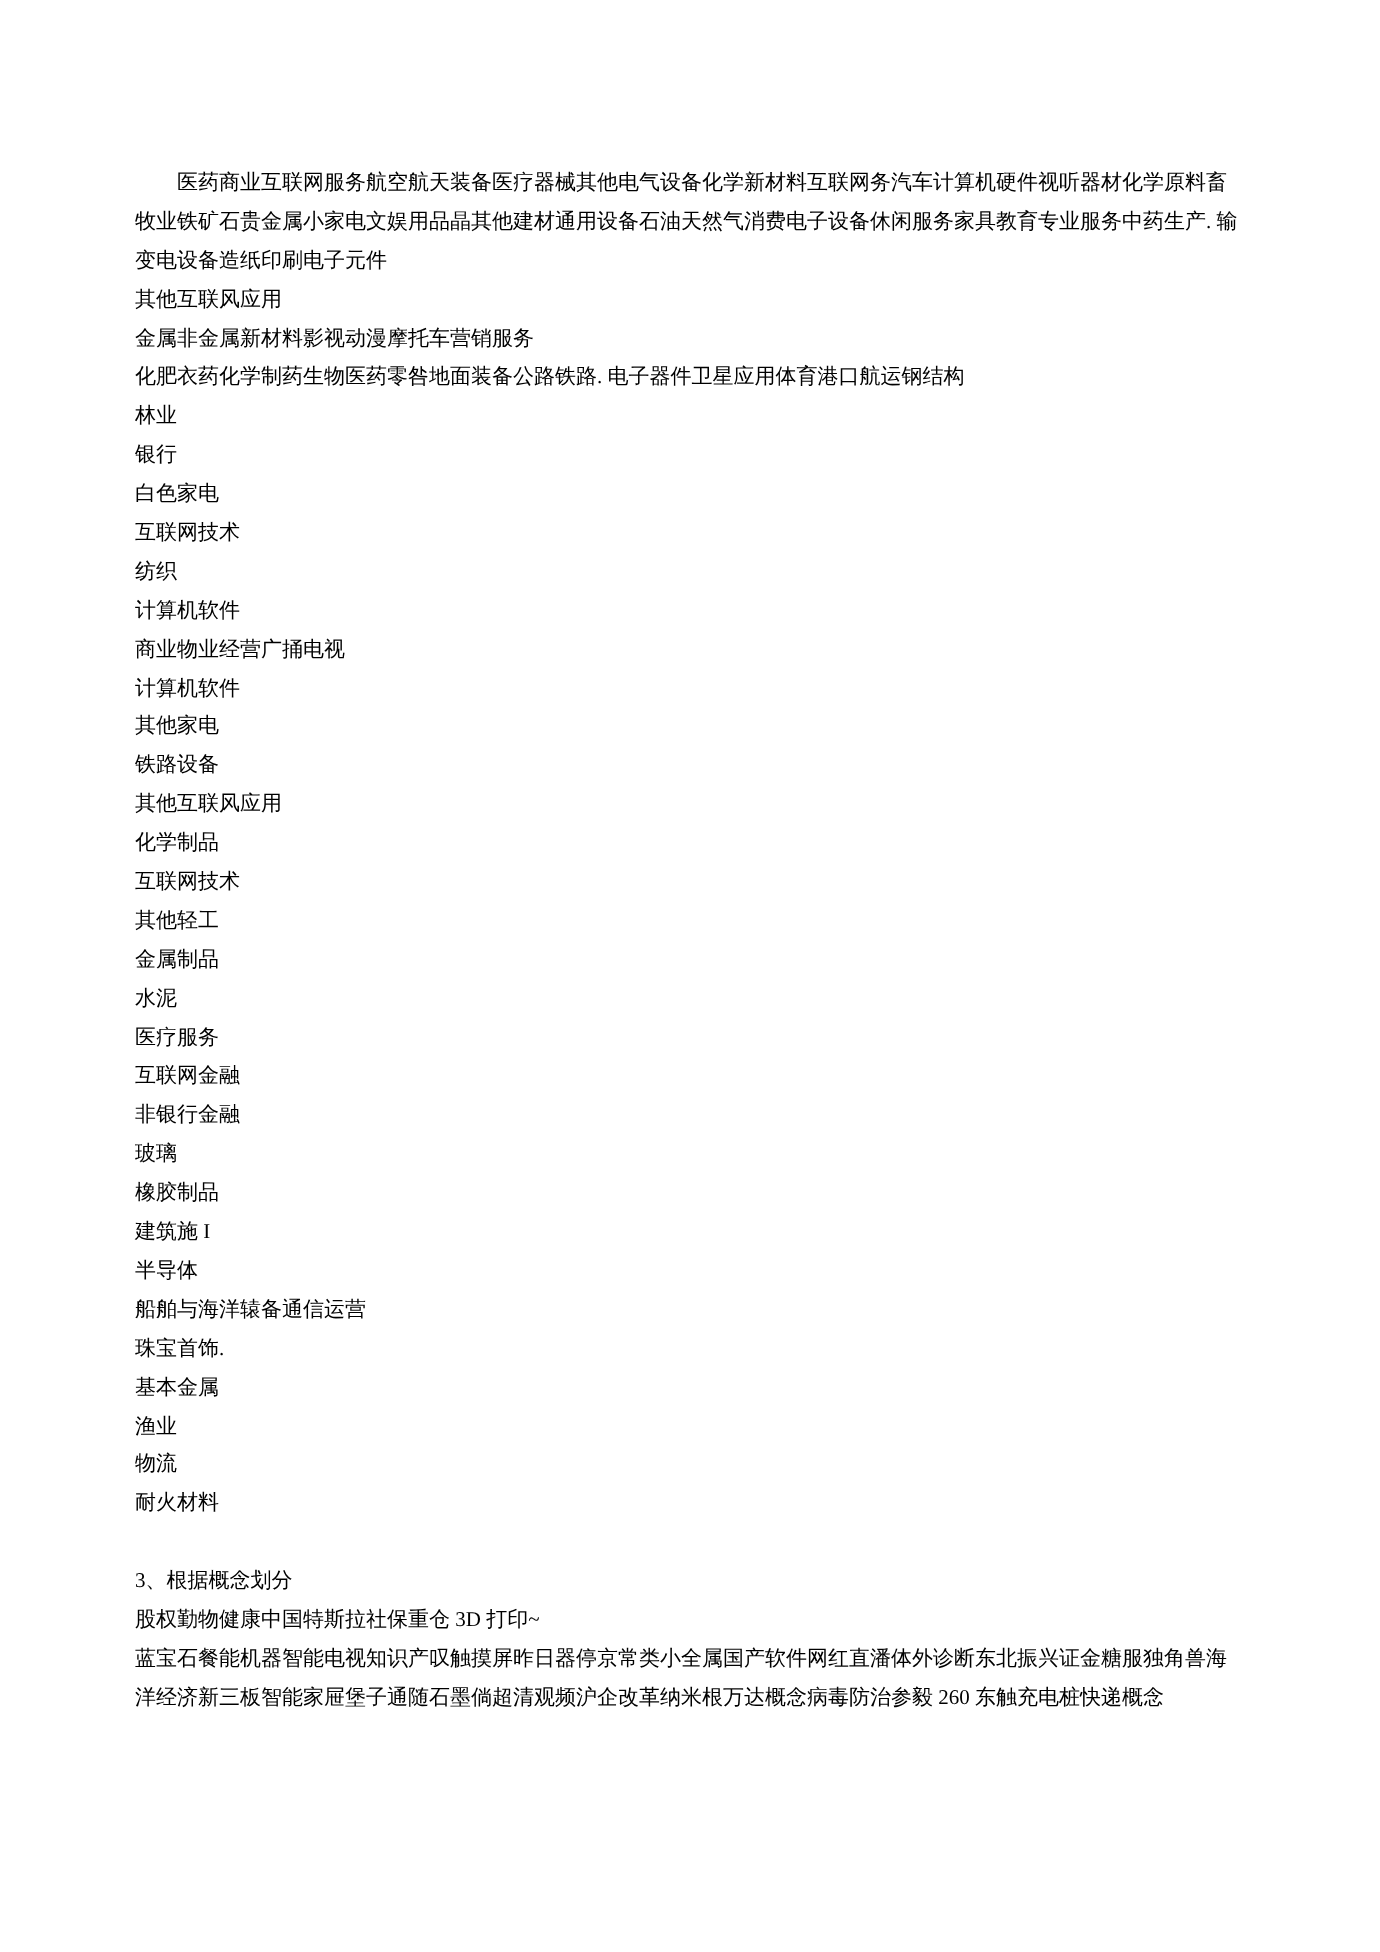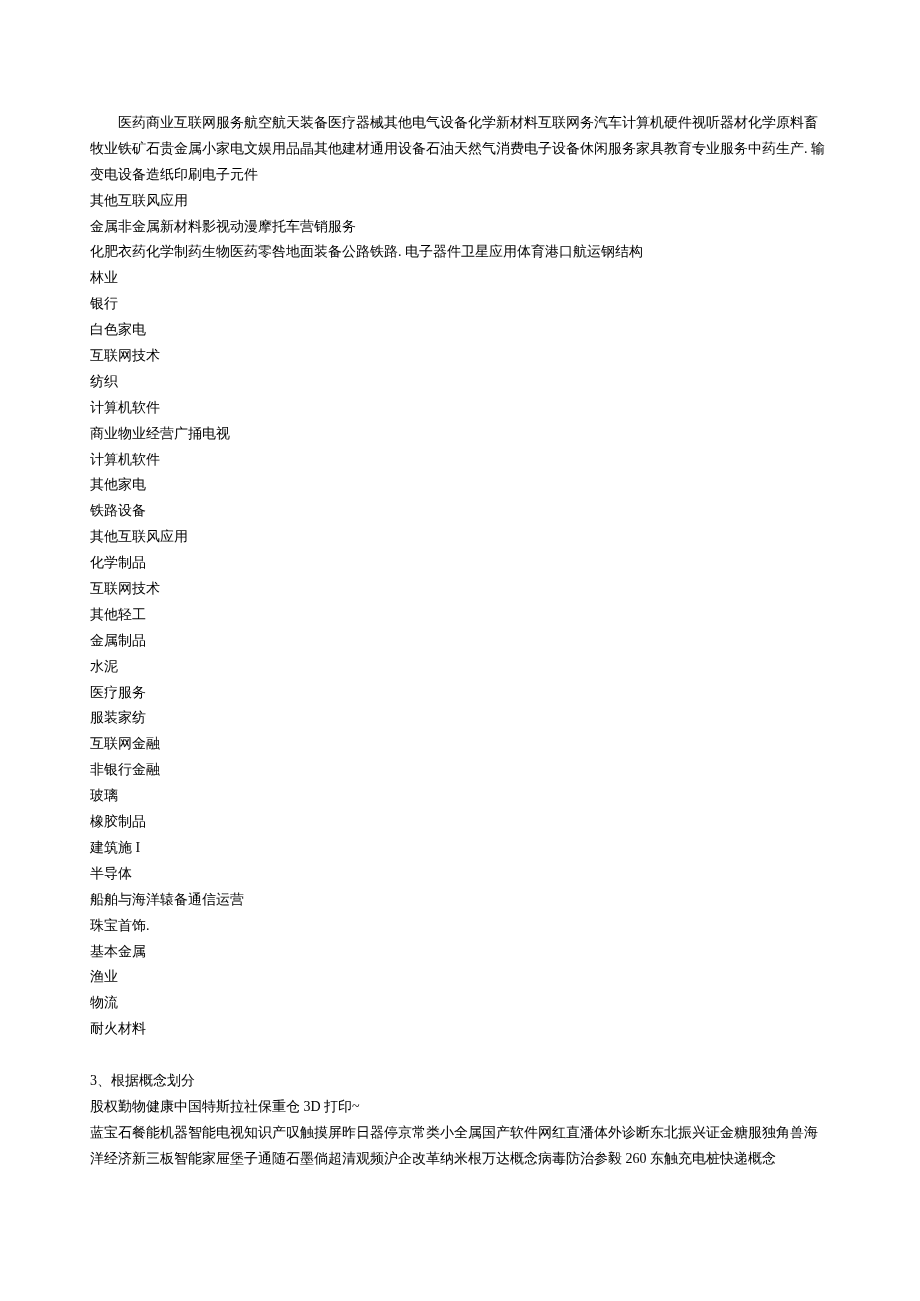--- a/index.html
+++ b/index.html
@@ -47,21 +47,20 @@
     <div class="para">计算机软件</div>
     <div class="para">其他家电</div>
     <div class="para">铁路设备</div>
     <div class="para">其他互联风应用</div>
     <div class="para">化学制品</div>
     <div class="para">互联网技术</div>
     <div class="para">其他轻工</div>
     <div class="para">金属制品</div>
     <div class="para">水泥</div>
     <div class="para">医疗服务</div>
-    <div class="para">服装家纺</div>
     <div class="para">互联网金融</div>
     <div class="para">非银行金融</div>
     <div class="para">玻璃</div>
     <div class="para">橡胶制品</div>
     <div class="para">建筑施 I</div>
     <div class="para">半导体</div>
     <div class="para">船舶与海洋辕备通信运营</div>
     <div class="para">珠宝首饰.</div>
     <div class="para">基本金属</div>
     <div class="para">渔业</div>

